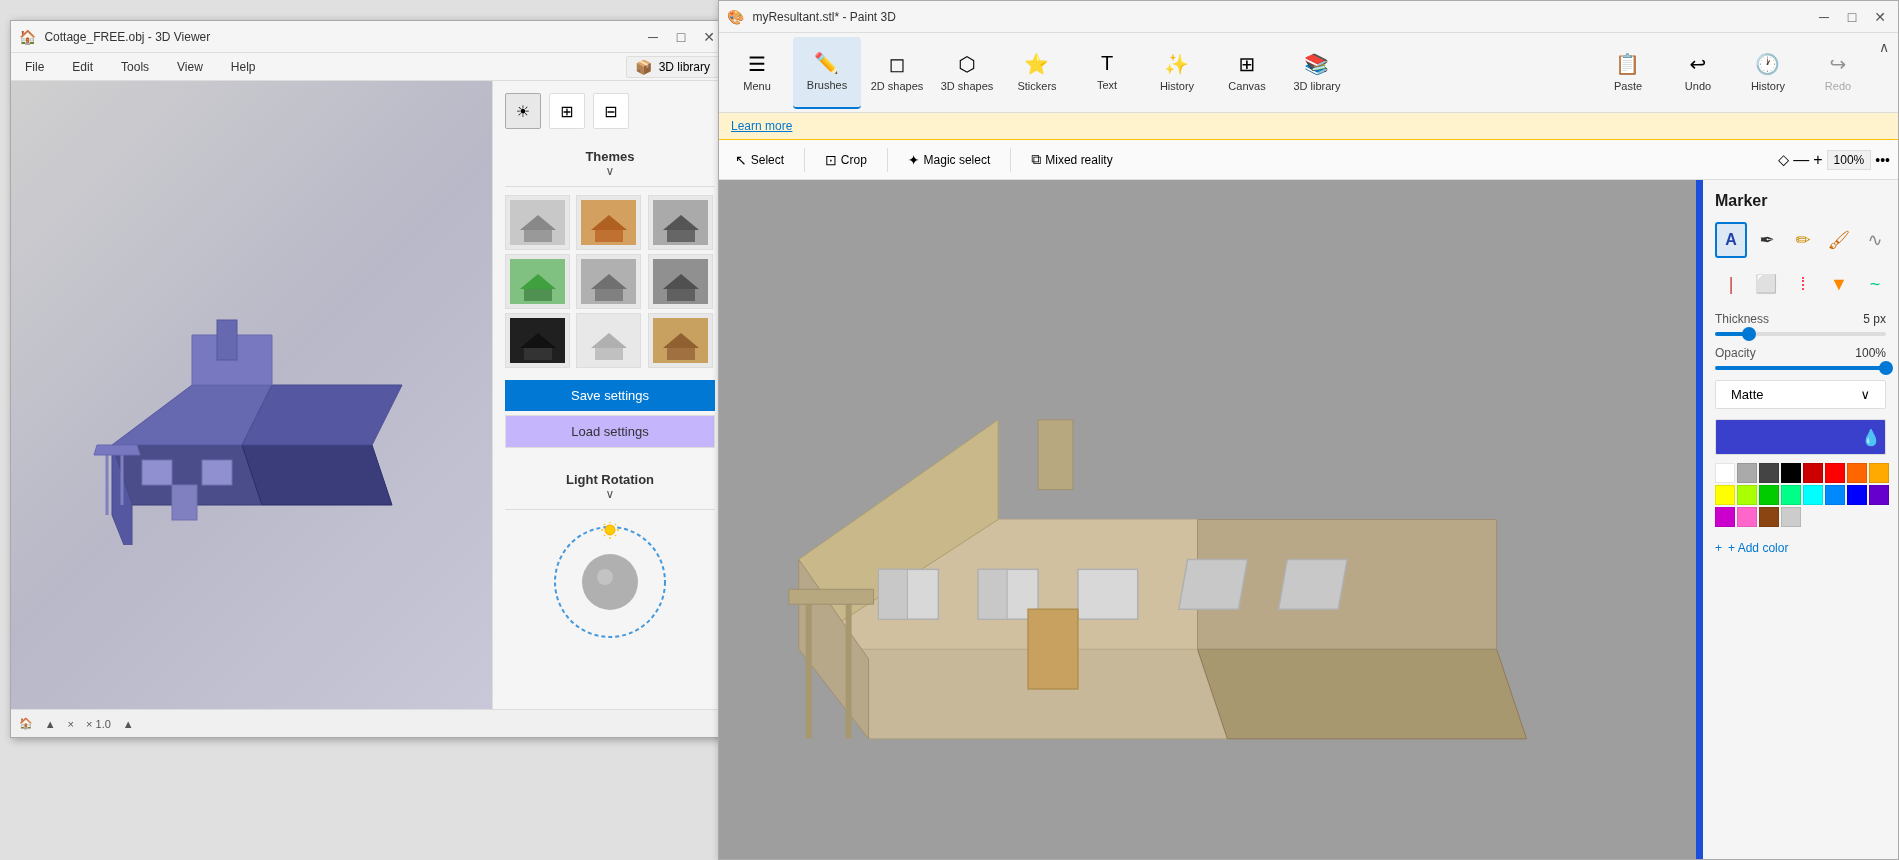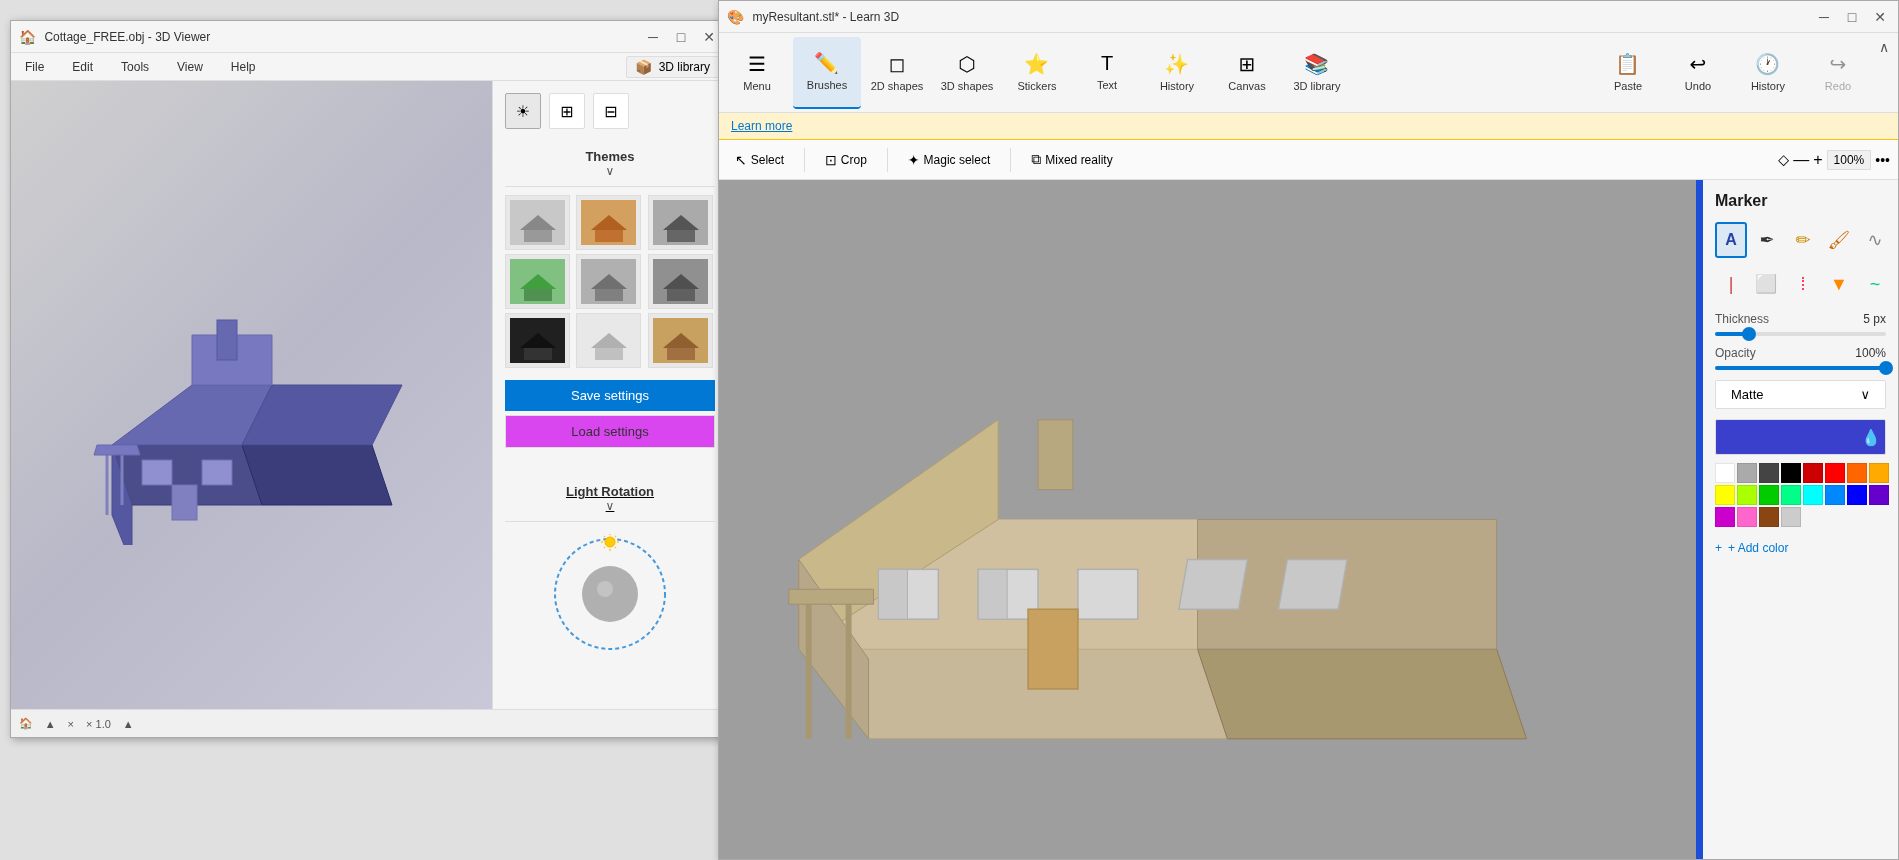--- a/index.html
+++ b/index.html
@@ -153,31 +153,30 @@
       background: #0078d4;
       color: white;
       border: none;
       cursor: pointer;
       font-size: 13px;
       margin-bottom: 4px;
     }
     .btn-load {
       width: 100%;
       padding: 8px;
-      background: #d946ef;
+      background: #c4b5fd;
       color: #333;
       border: 1px solid #ddd;
       cursor: pointer;
       font-size: 13px;
       margin-bottom: 12px;
     }
 
     .light-rotation-section {
-      margin-top: 16px;
-      text-decoration: underline;
+      margin-top: 4px;
     }
 
     .light-wheel {
       width: 120px;
       height: 120px;
       margin: 12px auto;
       position: relative;
     }
 
     .viewer-statusbar {
@@ -603,21 +602,21 @@
     <span>×</span>
     <span>× 1.0</span>
     <span>▲</span>
   </div>
 </div>
 
 <div class="paint3d-window">
 
   <div class="paint3d-titlebar">
     <span style="font-size:14px;">🎨</span>
-    <span class="window-title">myResultant.stl* - Learn 3D</span>
+    <span class="window-title">myResultant.stl* - Paint 3D</span>
     <button class="titlebar-btn">─</button>
     <button class="titlebar-btn">□</button>
     <button class="titlebar-btn close">✕</button>
   </div>
 
   <div class="paint3d-toolbar">
     <button class="tool-btn">
       <span class="tool-icon">☰</span>
       <span class="tool-label">Menu</span>
     </button>

